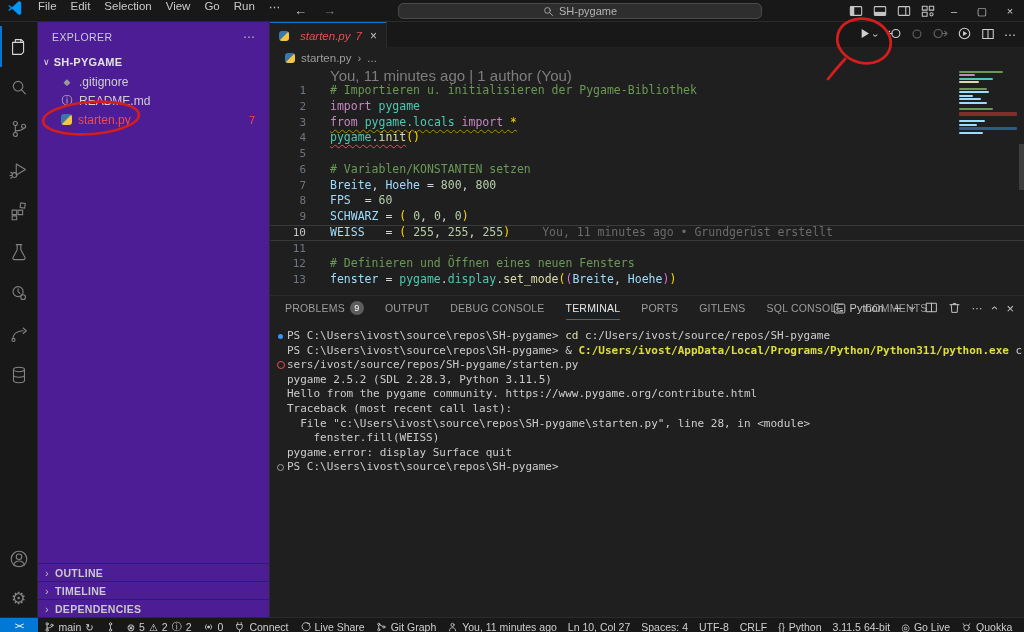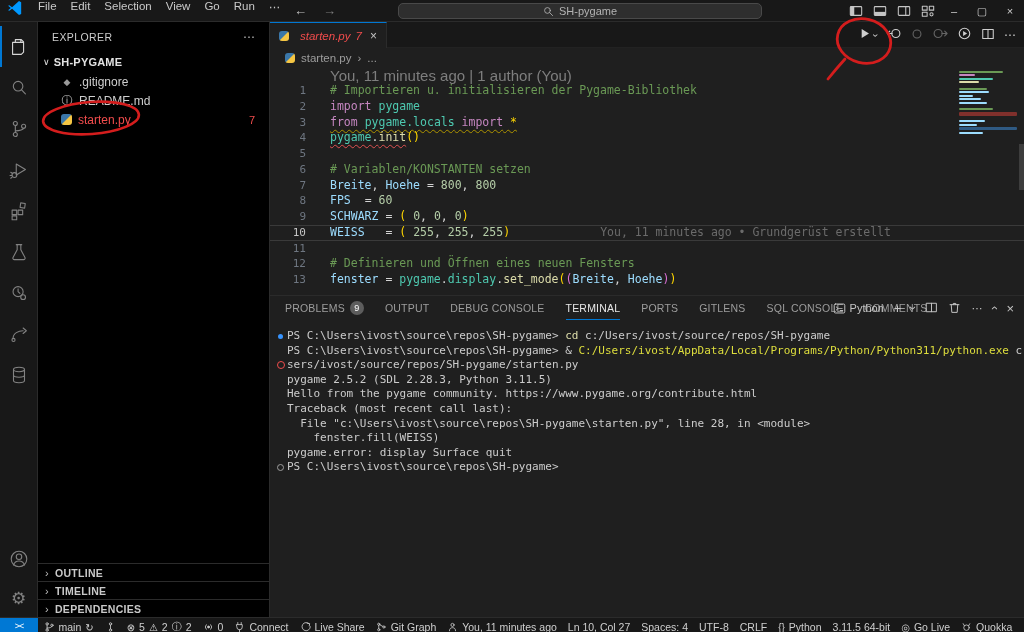--- a/index.html
+++ b/index.html
@@ -21,21 +21,21 @@
   .main{display:flex;height:595px}
 
   
   .activitybar{width:38px;background:#181818;border-right:1px solid #2b2b2b;display:flex;flex-direction:column;align-items:center;padding-top:4px}
   .ab-item{width:38px;height:41px;display:flex;align-items:center;justify-content:center;color:#828282}
   .ab-item.active{color:#d7d7d7;box-shadow:inset 2px 0 0 #0078d4}
   .ab-bottom{margin-top:auto}
   .gear-glyph{font-size:17px;line-height:1}
 
   
-  .sidebar{width:232px;background:#000000;border-right:1px solid #2b2b2b;position:relative}
+  .sidebar{width:232px;background:#4c1d95;border-right:1px solid #2b2b2b;position:relative}
   .sb-header{height:30px;display:flex;align-items:center;padding:0 14px;color:#cccccc}
   .sb-title{font-size:10.5px;letter-spacing:.4px}
   .sb-more{margin-left:auto;color:#bdbdbd}
   .root-row{display:flex;align-items:center;height:20px;padding-left:5px;font-weight:bold;font-size:11px;color:#e2e2e2;letter-spacing:.2px}
   .root-chev{font-size:9px;margin-right:4px;font-weight:normal}
   .file-row{display:flex;align-items:center;height:19px;padding-left:23px;color:#cfcfcf;font-size:12px;position:relative}
   .fi{width:12px;height:12px;margin-right:6px;display:inline-flex;align-items:center;justify-content:center;flex:none}
   .fi.git::before{content:"◆";color:#9a9a9a;font-size:9px}
   .fi.info::before{content:"ⓘ";color:#c8c8c8;font-size:11px}
   .fi.python{background:linear-gradient(135deg,#3b77a9 49%,#f5c644 51%);border-radius:3px;width:11px;height:11px}
@@ -60,21 +60,21 @@
   .codelens{padding-left:60px;color:#7e7e7e;font-size:15px;height:15px;line-height:15px;font-family:"Liberation Sans",sans-serif}
   .code-line{height:15.75px;line-height:15.75px;display:flex;white-space:pre}
   .ln{width:46px;text-align:right;padding-right:10px;color:#6e7681;font-size:11px;flex:none}
   .ct{padding-left:14px;white-space:pre}
   .code-line.current{border-top:1px solid #3a3a3a;border-bottom:1px solid #3a3a3a;line-height:13.5px}
   .code-line.current .ln{color:#c6c6c6}
   .cm{color:#6a9955}.kw{color:#c586c0}.mod{color:#4ec9b0}.var{color:#9cdcfe}
   .num{color:#b5cea8}.fn{color:#dcdcaa}.pl{color:#d4d4d4}.p1{color:#ffd700}.p2{color:#da70d6}
   .sqy{text-decoration:underline;text-decoration-style:wavy;text-decoration-color:#ad9300;text-decoration-thickness:1px;text-underline-offset:2.5px}
   .sqr{text-decoration:underline;text-decoration-style:wavy;text-decoration-color:#e05252;text-decoration-thickness:1px;text-underline-offset:2.5px}
-  .bl{color:#6b6b6b;margin-left:90px}
+  .bl{color:#6b6b6b;margin-left:32px}
 
   .minimap{position:absolute;top:3px;right:7px;width:58px;display:flex;flex-direction:column;gap:1.4px}
   .mm-bar{display:block;height:2px;border-radius:1px}
   .scroll-thumb{position:absolute;right:0;top:76px;width:5px;height:46px;background:#3d3d3d}
 
   
   .panel{height:322px;border-top:1px solid #2b2b2b;display:flex;flex-direction:column;background:#1f1f1f}
   .panel-header{height:24px;display:flex;align-items:center;padding-left:15px;position:relative;flex:none}
   .ptab{display:flex;align-items:center;gap:5px;margin-right:21px;font-size:10.5px;color:#9d9d9d;height:100%;border-bottom:1px solid transparent;letter-spacing:.2px}
   .ptab.active{color:#e7e7e7;border-bottom-color:#0078d4}
@@ -83,21 +83,21 @@
   .panel-right{position:absolute;right:10px;top:0;height:100%;display:flex;align-items:center;gap:10px;color:#c5c5c5;font-size:11px}
   .chev{display:inline-block;transform:rotate(90deg);font-size:12px}
   .chev.up{transform:rotate(-90deg)}
   .term{flex:1;padding:9px 0 0 4px;font-family:"DejaVu Sans Mono",monospace;font-size:11px;color:#cccccc;overflow:hidden}
   .tline{height:14.6px;line-height:14.6px;display:flex;white-space:pre}
   .tmark{width:13px;display:flex;align-items:center;justify-content:center;flex:none}
   .tmark::before{content:"";width:5px;height:5px;border-radius:50%}
   .tmark.m-run::before{background:#3794ff}
   .tmark.m-err::before{border:1.5px solid #f14c4c;width:6px;height:6px}
   .tmark.m-idle::before{border:1px solid #9d9d9d}
-  .t-pl{color:#cccccc}.t-cmd{color:#dcdcaa}.t-path{color:#dede3d;font-weight:normal}
+  .t-pl{color:#cccccc}.t-cmd{color:#dcdcaa}.t-path{color:#dede3d;font-weight:bold}
 
   
   .statusbar{height:15px;background:#181818;border-top:1px solid #2b2b2b;display:flex;align-items:flex-start;font-size:10.5px;color:#cfcfcf;overflow:hidden;padding-top:1px}
   .sb-remote{width:38px;height:16px;background:#0078d4;color:#fff;display:flex;align-items:center;justify-content:center;font-size:9px;letter-spacing:-1px;flex:none;margin-top:-1px}
   .sbi{display:flex;align-items:center;gap:4px;padding:0 5.5px;height:16px;white-space:nowrap}
   .sbi svg{flex:none}
   .sb-right{margin-left:auto;display:flex}
   .glyph{font-size:10px}
 
   

